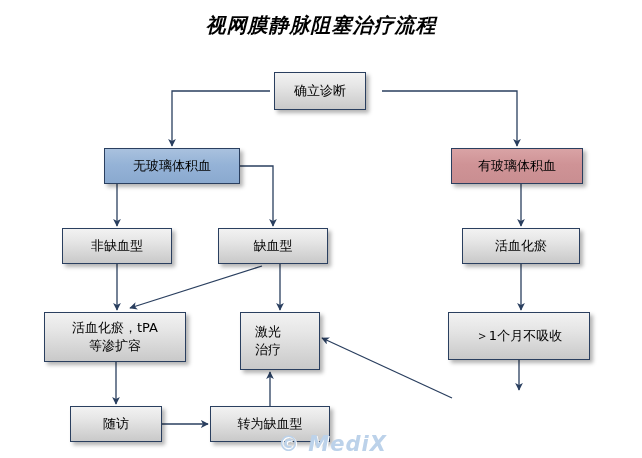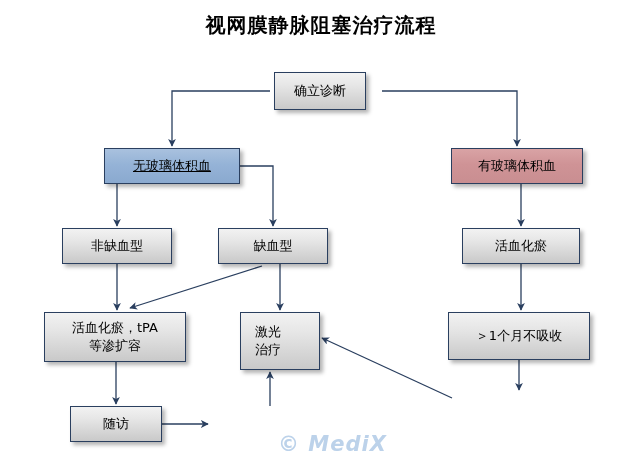--- a/index.html
+++ b/index.html
@@ -18,20 +18,21 @@
   #title {
     position: absolute;
     left: 0;
     top: 12px;
     width: 642px;
     text-align: center;
     font-size: 20px;
     font-weight: bold;
     color: #000000;
     letter-spacing: 1px;
+    font-style: italic;
   }
   svg#edges {
     position: absolute;
     left: 0;
     top: 0;
     width: 642px;
     height: 458px;
     pointer-events: none;
   }
   .node {
@@ -46,21 +47,20 @@
     line-height: 1.35;
     text-align: center;
     box-shadow: 3px 3px 4px rgba(0,0,0,0.30);
     z-index: 3;
   }
   .node.gray {
     background: linear-gradient(to bottom, #f2f2f2 0%, #e6e6e6 35%, #c9c9c9 100%);
   }
   .node.blue {
     background: linear-gradient(to bottom, #a9c1de 0%, #95b3d7 45%, #8aa9cf 100%);
-    text-decoration: underline;
   }
   .node.red {
     background: linear-gradient(to bottom, #d9a3a5 0%, #cf9396 45%, #c98e91 100%);
   }
   .node .txt {
     white-space: pre-line;
     display: block;
   }
   .node.leftalign {
     justify-content: flex-start;
@@ -162,16 +162,19 @@
 
   <div class="node gray" style="left:448px; top:312px; width:142px; height:48px;">
     <span class="txt">＞1个月不吸收</span>
   </div>
 
 
   <div class="node gray" style="left:70px; top:406px; width:92px; height:36px;">
     <span class="txt">随访</span>
   </div>
 
+  <div class="node gray" style="left:210px; top:406px; width:120px; height:36px;">
+    <span class="txt">转为缺血型</span>
+  </div>
 
   <div id="watermark">© MediX</div>
 
 </div>
 
 </body></html>

